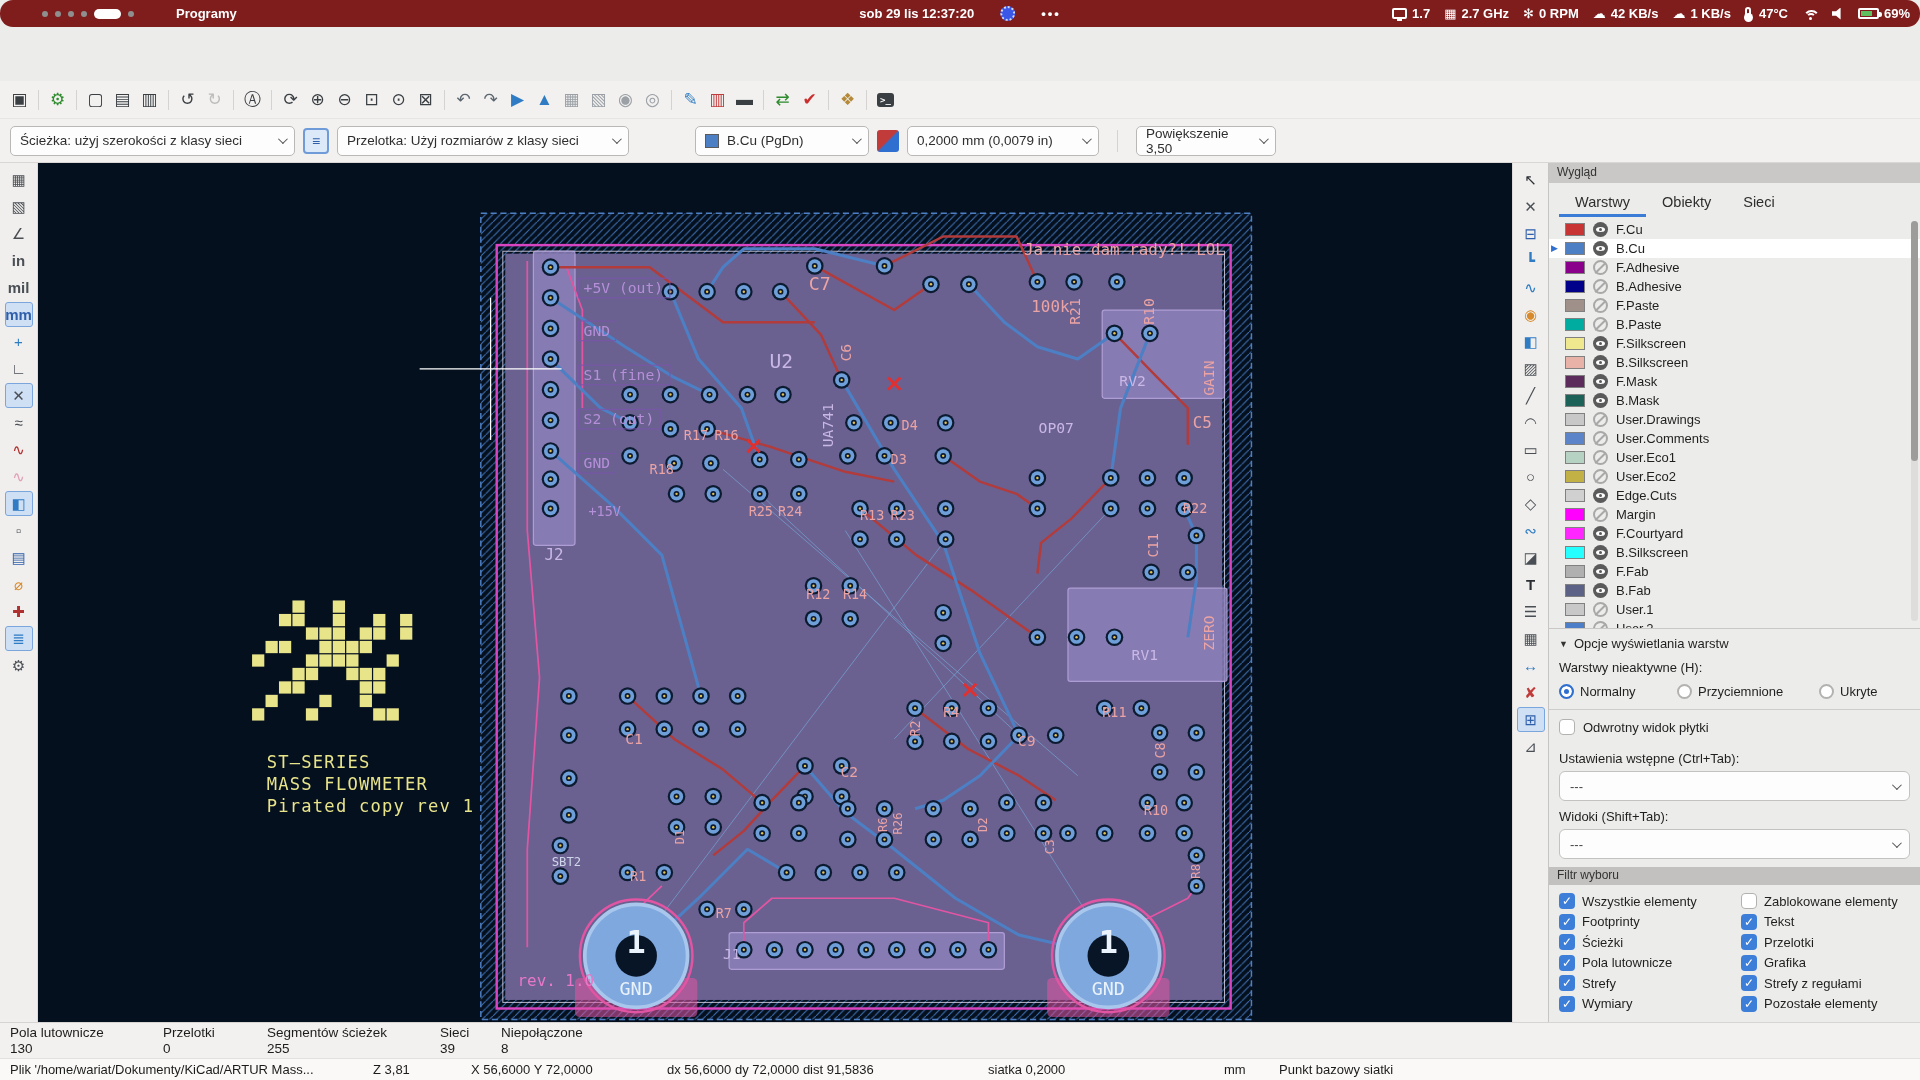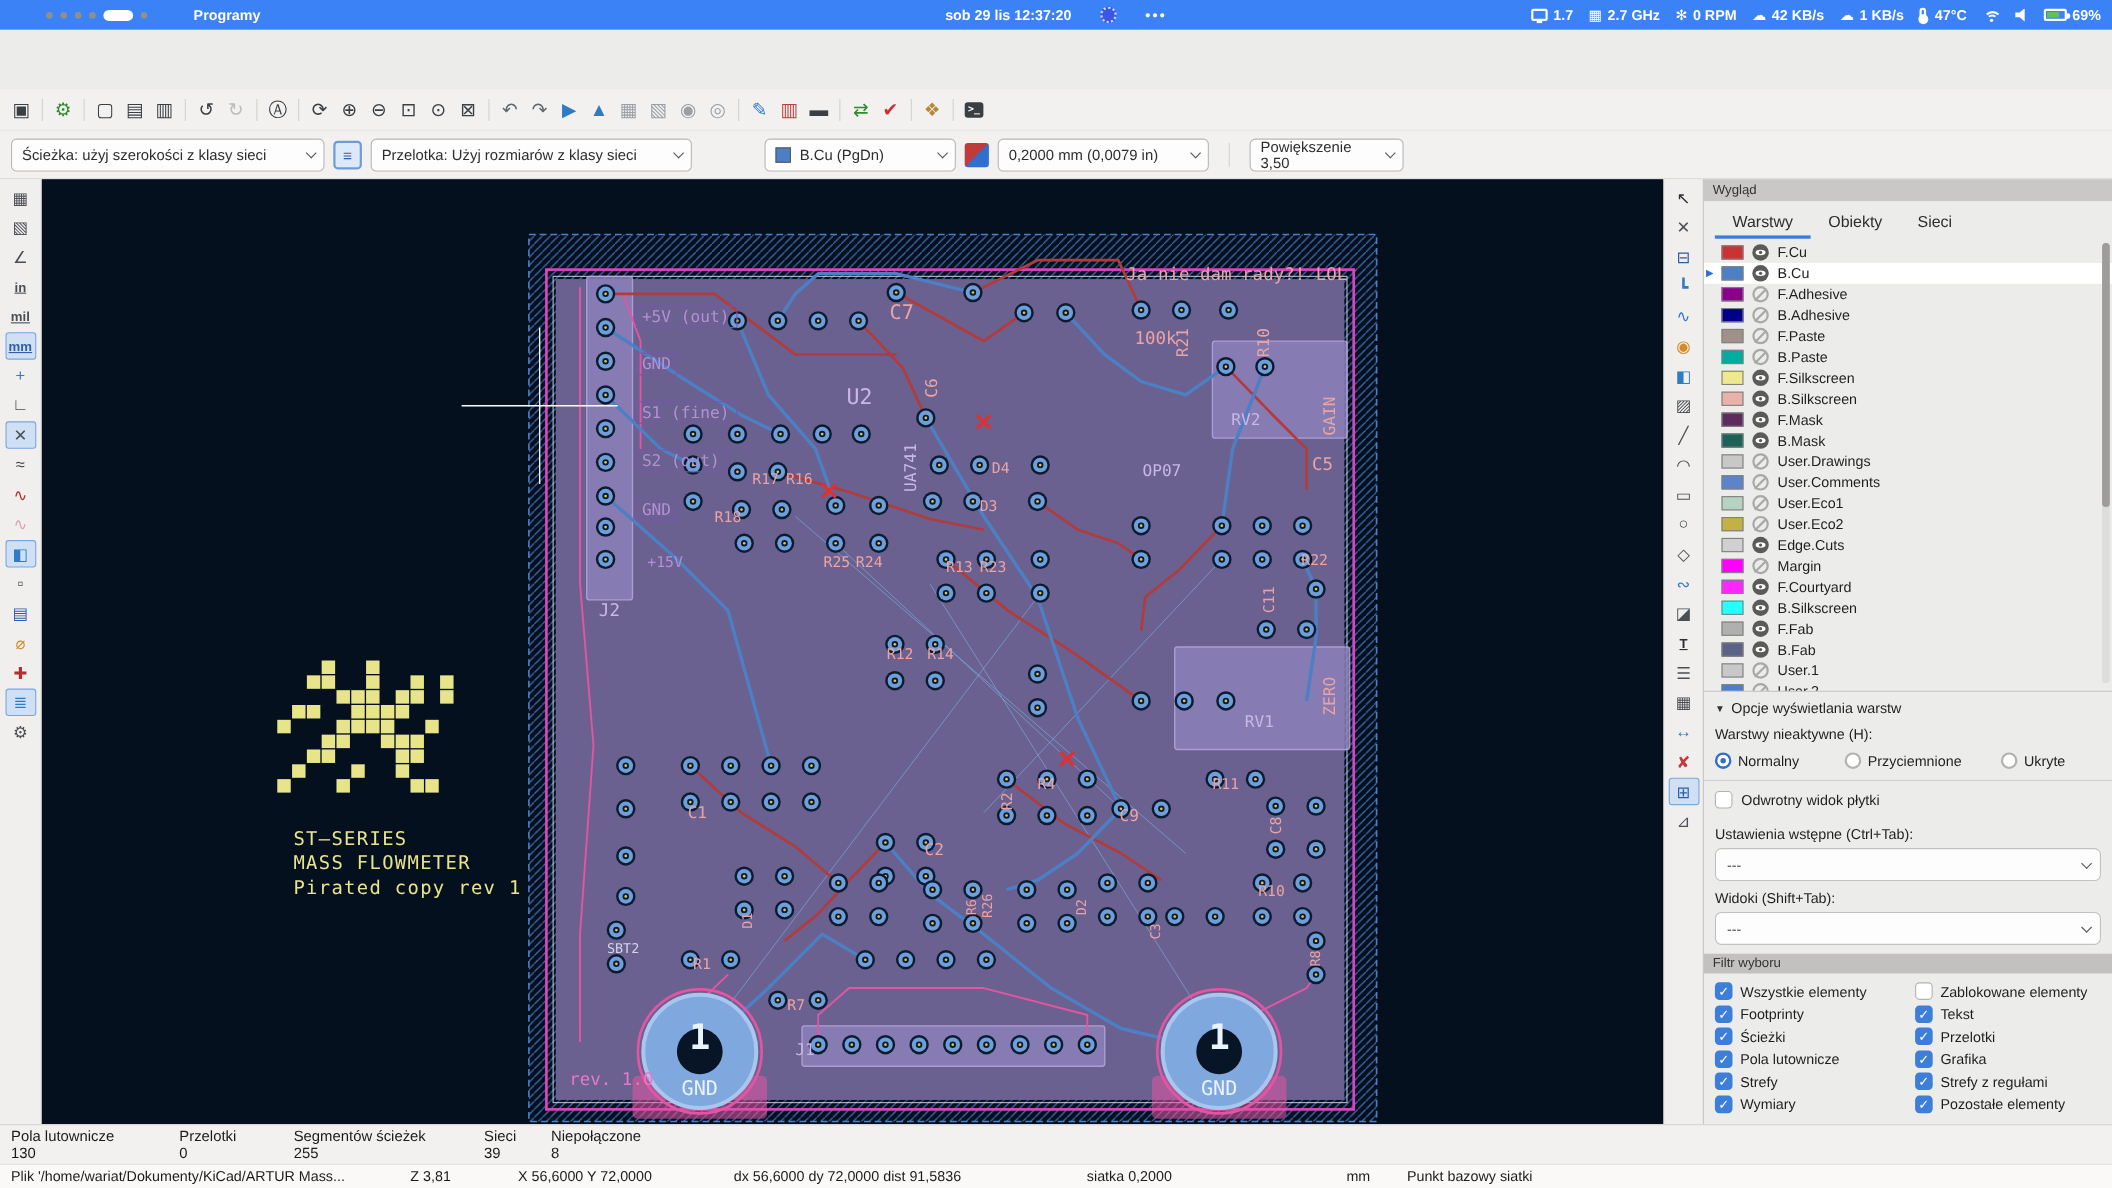--- a/index.html
+++ b/index.html
@@ -1,22 +1,22 @@
 <!DOCTYPE html>
 <html><head>
 <meta charset="utf-8">
 <style>
   * { margin:0; padding:0; box-sizing:border-box; }
   html,body { width:1920px; height:1080px; overflow:hidden; }
   body { font-family:"Liberation Sans", sans-serif; background:#ececea; }
   .screen { position:relative; width:1920px; height:1080px; background:#ececea; }
 
   
-  .sysbar { position:absolute; top:0; left:0; right:0; height:27px; background:#3b82f6; color:#fff;
-            display:flex; align-items:center; font-size:13px; font-weight:bold; }
+  .sysbar { position:absolute; top:0; left:0; right:0; height:27px; background:#7f1d1d; color:#fff;
+            display:flex; align-items:center; font-size:13px; font-weight:bold;border-radius:13px; }
   .sysbar-left { display:flex; align-items:center; gap:7px; margin-left:42px; }
   .dot { width:6px; height:6px; border-radius:50%; background:#8f8f8f; display:inline-block; }
   .pill { width:27px; height:10px; border-radius:5px; background:#fff; display:inline-block; }
   .appmenu { margin-left:42px; }
   .sysbar-center { position:absolute; left:50%; transform:translateX(-50%); display:flex; align-items:center; gap:26px; }
   .tray-circle { width:15px; height:15px; border-radius:50%; background:#3a57e8; border:2px dotted #cfd8ff; }
   .ellipsis { letter-spacing:2px; font-weight:bold; }
   .sysbar-right { margin-left:auto; margin-right:10px; display:flex; align-items:center; gap:14px; font-weight:bold; }
   .sysitem { display:flex; align-items:center; gap:5px; }
   .sysglyph { font-weight:normal; font-size:13px; }
@@ -70,21 +70,21 @@
   .spacer50 { width:50px; } .vsep { width:1px; height:22px; background:#d4d3d1; margin:0 10px; }
 
   
   .workspace { position:absolute; top:163px; left:0; right:0; height:859px; display:flex; }
   .vtools { width:38px; background:#f0efed; display:flex; flex-direction:column; align-items:center;
             padding-top:4px; gap:2px; flex:none; }
   .vtools.right { width:36px; border-left:1px solid #dddcda; }
   .vtools.left { border-right:1px solid #dddcda; }
   .vbtn { width:28px; height:25px; display:flex; align-items:center; justify-content:center; font-size:15px;
           border-radius:3px; border:1px solid transparent; flex:none; }
-  .vbtn.txt { font-size:12px; font-weight:bold; text-decoration:underline; }
+  .vbtn.txt { font-size:15px; font-weight:bold; }
   .vbtn.active { background:#cfe0f5; border-color:#7aa6dd; }
 
   .canvas { flex:1; position:relative; background:#05101f; overflow:hidden; }
   .canvas svg { position:absolute; inset:0; width:100%; height:100%; }
 
   
   .panel { width:372px; background:#ececea; border-left:1px solid #c6c5c3; display:flex; flex-direction:column; flex:none; }
   .panel-header { height:20px; background:#c9c8c6; font-size:12px; color:#333; padding:2px 8px; flex:none; }
   .tabs { display:flex; padding:6px 6px 0 10px; background:#ececea; flex:none; }
   .tab { padding:5px 16px 7px; font-size:14.5px; color:#2e2e2e; position:relative; }

